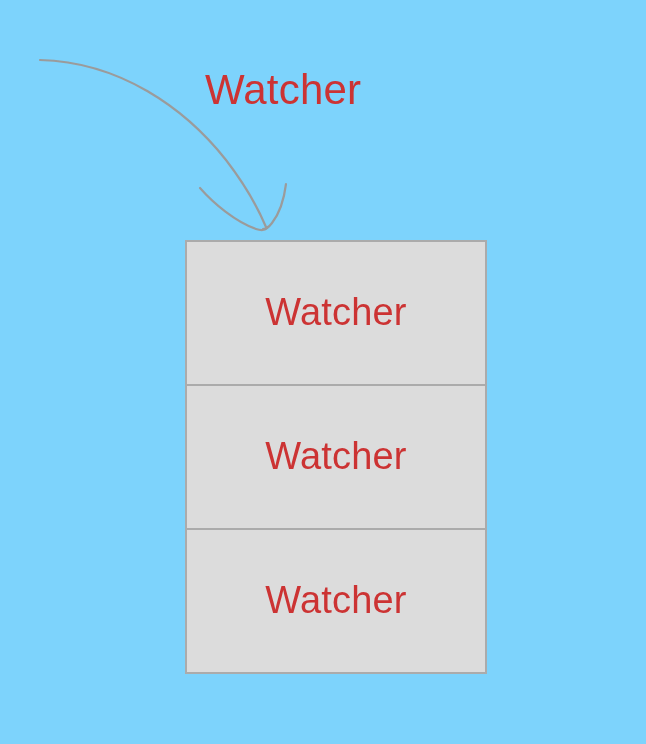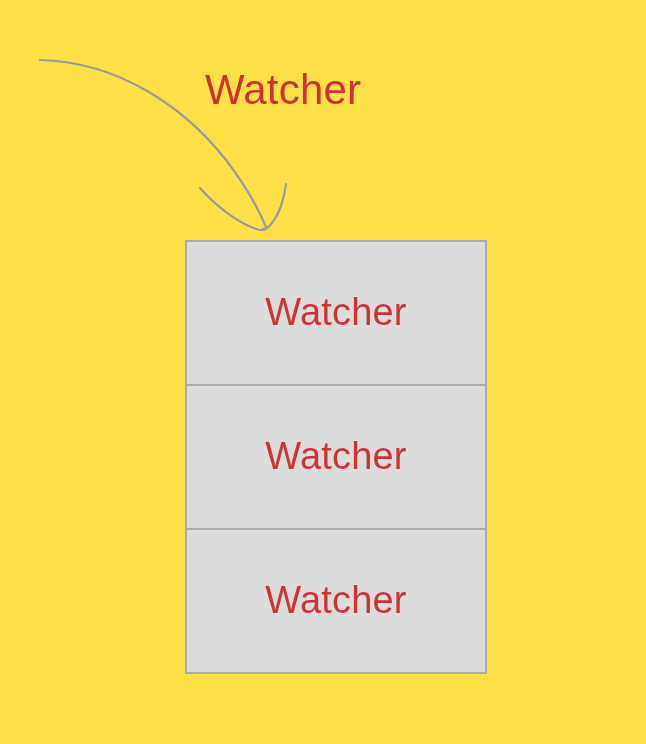--- a/index.html
+++ b/index.html
@@ -7,21 +7,21 @@
     padding: 0;
     background: #ffffff;
   }
   body {
     font-family: "Liberation Sans", sans-serif;
   }
   #canvas {
     position: relative;
     width: 646px;
     height: 744px;
-    background: #fde047;
+    background: #7dd3fc;
     overflow: hidden;
   }
   #arrow-layer {
     position: absolute;
     left: 0;
     top: 0;
     width: 646px;
     height: 744px;
     pointer-events: none;
   }

